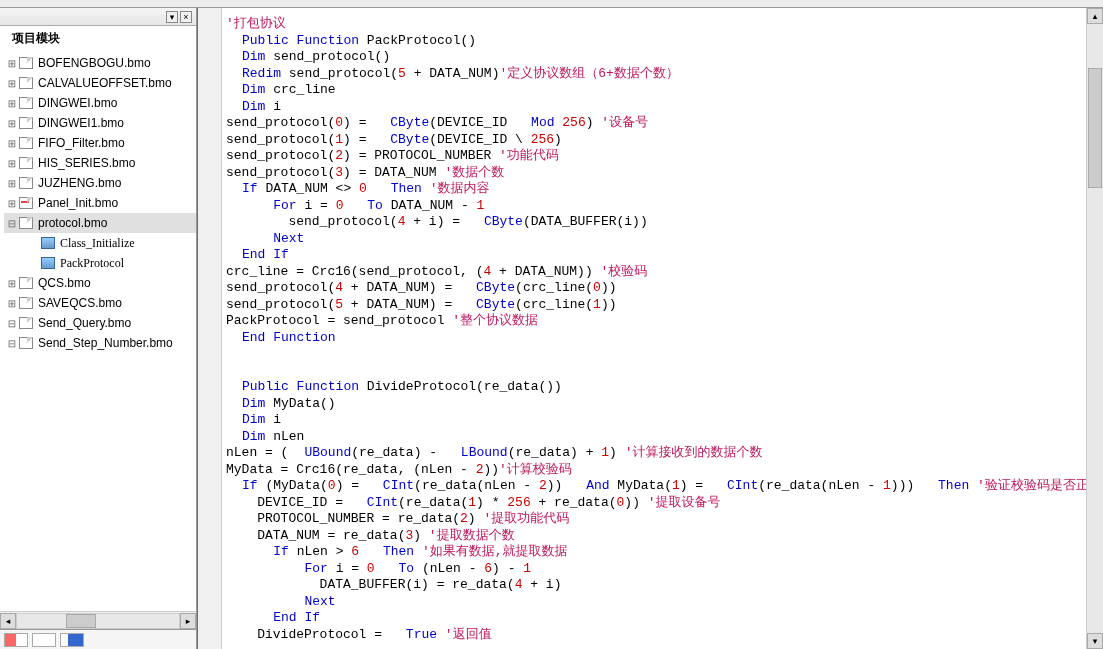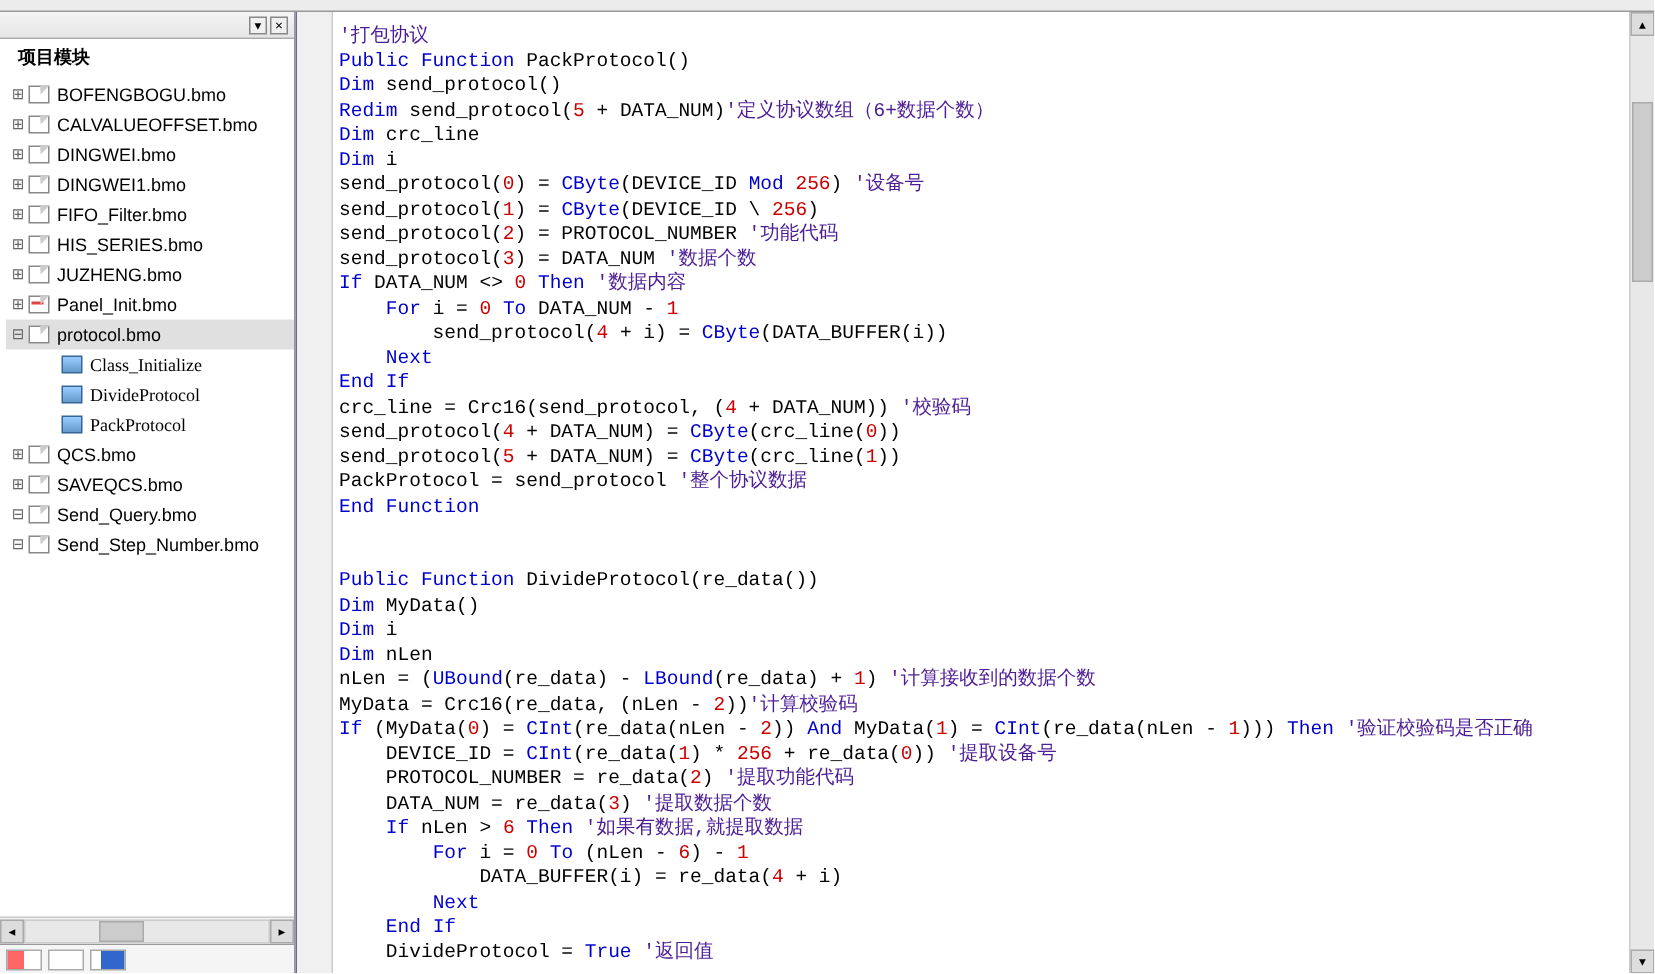--- a/index.html
+++ b/index.html
@@ -24,22 +24,22 @@
 .hscroll-thumb { position: absolute; left: 30%; width: 30px; height: 100%; background: #ccc; border: 1px solid #aaa; }
 .hscroll-btn { width: 16px; height: 16px; background: #ddd; border: 1px solid #aaa; text-align: center; font-size: 9px; line-height: 14px; }
 .bottom-tabs { height: 20px; border-top: 1px solid #999; display: flex; align-items: center; background: #f5f5f5; padding-left: 4px; gap: 4px; }
 .bottom-tab-ico { width: 24px; height: 14px; border: 1px solid #aaa; background: #fff; display: inline-block; }
 .bottom-tab-ico.red { background: linear-gradient(90deg,#f66 50%,#fff 50%); }
 .bottom-tab-ico.blue { background: linear-gradient(90deg,#fff 30%,#36c 30%); }
 .editor { flex: 1; display: flex; overflow: hidden; border-left: 1px solid #6a6a9a; }
 .gutter { width: 24px; background: #f0f0f0; border-right: 1px solid #ccc; }
 .code-area { flex: 1; background: #fff; overflow: auto; position: relative; }
 .code-pre { font-family: "Courier New", monospace; font-size: 13px; line-height: 16.5px; padding: 8px 4px; white-space: pre; color: #000; }
-.kw { color: #0000cc; }
-.cm { color: #4c1d95; }
+.kw { color: #0000cc; margin-left: 16px; }
+.cm { color: #be185d; }
 .nm { color: #cc0000; }
 .vscroll { width: 17px; background: #e8e8e8; border-left: 1px solid #ccc; position: relative; }
 .vscroll-btn { height: 16px; background: #ddd; border: 1px solid #aaa; text-align: center; font-size: 9px; line-height: 14px; }
 .vscroll-thumb { position: absolute; top: 60px; height: 120px; left: 1px; right: 1px; background: #ccc; border: 1px solid #aaa; }
 .ico-doc { width: 14px; height: 12px; background: #fff; border: 1px solid #888; position: relative; display: inline-block; }
 .ico-doc::after { content: ""; position: absolute; right: -1px; top: -1px; border: 3px solid transparent; border-left-color: #ccc; border-top-color: #ccc; }
 .ico-doc.red::before { content: ""; position: absolute; left: 1px; top: 3px; width: 8px; height: 2px; background: #d44; }
 .ico-mod { width: 14px; height: 12px; background: linear-gradient(#9cf,#69c); border: 1px solid #369; display: inline-block; }
 </style>
 </head>
@@ -120,27 +120,20 @@
               <span class="ico-doc"></span>
             </span>
             <span class="tree-label">protocol.bmo</span>
           </div>
           <div class="tree-item indent1">
             <span class="tree-exp"></span>
             <span class="tree-icon">
               <span class="ico-mod"></span>
             </span>
             <span class="tree-label">Class_Initialize</span>
-          </div>
-          <div class="tree-item indent1">
-            <span class="tree-exp"></span>
-            <span class="tree-icon">
-              <span class="ico-mod"></span>
-            </span>
-            <span class="tree-label">DivideProtocol</span>
           </div>
           <div class="tree-item indent1">
             <span class="tree-exp"></span>
             <span class="tree-icon">
               <span class="ico-mod"></span>
             </span>
             <span class="tree-label">PackProtocol</span>
           </div>
           <div class="tree-item">
             <span class="tree-exp">⊞</span>

